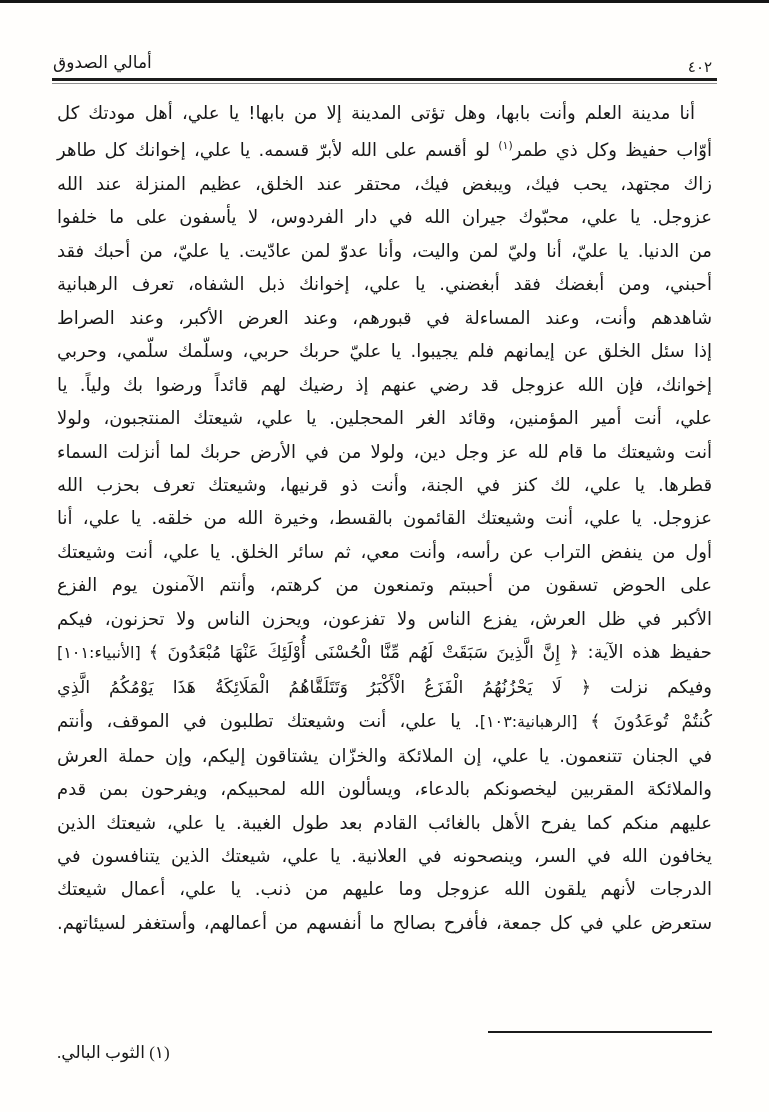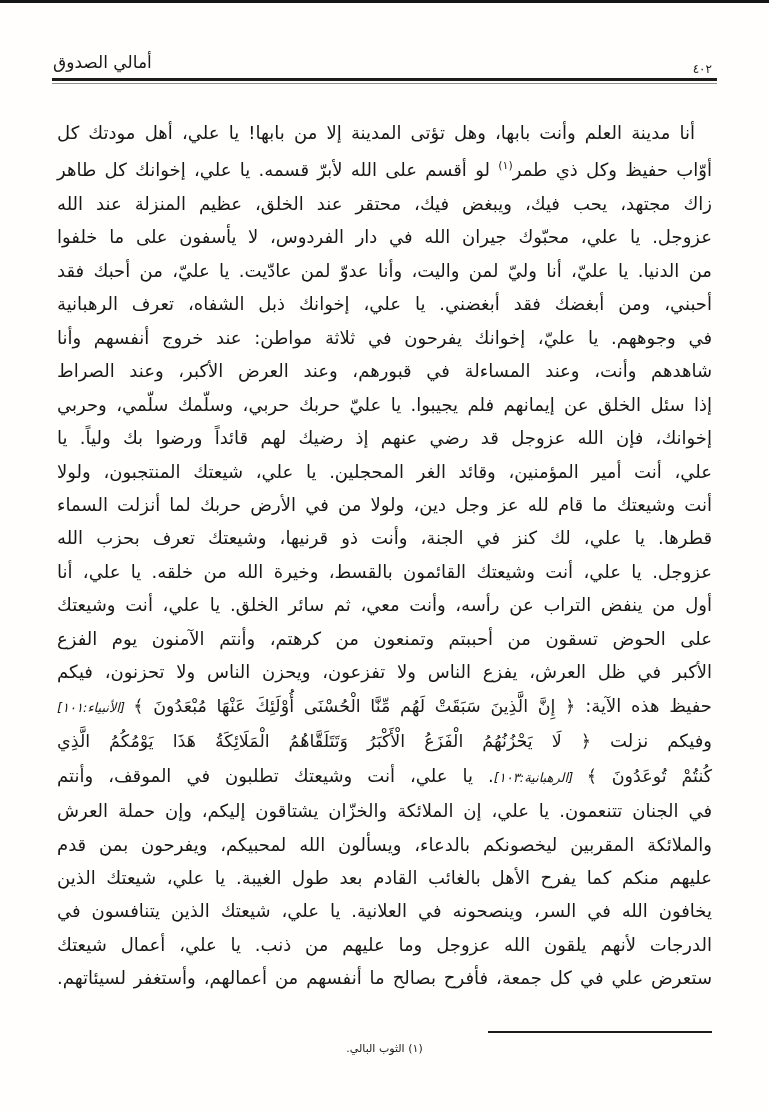--- a/index.html
+++ b/index.html
@@ -25,58 +25,58 @@
   .header {
     position: absolute;
     top: 44px; right: 57px; left: 53px;
     height: 32px;
     display: flex;
     flex-direction: row;        
     justify-content: space-between;
     align-items: flex-end;
     direction: rtl;
   }
-  .page-number { font-size: 12px; letter-spacing: 1px; padding-bottom: 0px; }
+  .page-number { font-size: 15px; letter-spacing: 1px; padding-bottom: 0px; }
   .book-title  { font-size: 17px; padding-bottom: 4px; }
   .header-rule { position: absolute; top: 78px; left: 52px; width: 665px; }
   .header-rule .thick { height: 3px; background: #1b1b1b; }
   .header-rule .thin  { height: 1px; background: #8f8f8f; margin-top: 2px; }
   
   .body-text {
     position: absolute;
-    top: 116px; right: 57px;
+    top: 96px; right: 57px;
     width: 655px;
     direction: rtl;
   }
   .line {
     font-size: 18px;
     line-height: 33.45px;
     text-align: justify;
     text-align-last: justify;
     -moz-text-align-last: justify;
     word-spacing: 1px;
   }
   .line.indent { padding-right: 17px; }
   .seg-normal { }
   .seg-quran  { font-weight: normal; font-size: 17.5px; }
-  .seg-ref    { font-size: 13px; font-style: italic; }
+  .seg-ref    { font-size: 16px; }
   .seg-fn     { font-size: 11px; vertical-align: 7px; }
   
   .footnote-area {
     position: absolute;
     top: 1031px; right: 57px;
     width: 655px;
     direction: rtl;
   }
   .footnote-rule {
     width: 224px; height: 2px;
     background: #1b1b1b;
     margin-bottom: 9px;   
   }
-  .footnote-line { font-size: 11px; text-align: center; }
+  .footnote-line { font-size: 17px; text-align: left; font-family: Liberation Serif, serif; }
 </style>
 </head>
 <body>
 
 <div class="page">
 
   <div class="top-rule"></div>
 
   <header class="header">
     <div class="page-number">٤٠٢</div>
@@ -88,21 +88,20 @@
     <div class="thin"></div>
   </div>
 
   <main class="body-text" id="body-lines">
       <div class="line indent"><span class="seg-normal">أنا مدينة العلم وأنت بابها، وهل تؤتى المدينة إلا من بابها! يا علي، أهل مودتك كل</span></div>
       <div class="line"><span class="seg-normal">أوّاب حفيظ وكل ذي طمر</span><span class="seg-fn">(١)</span><span class="seg-normal"> لو أقسم على الله لأبرّ قسمه. يا علي، إخوانك كل طاهر</span></div>
       <div class="line"><span class="seg-normal">زاك مجتهد، يحب فيك، ويبغض فيك، محتقر عند الخلق، عظيم المنزلة عند الله</span></div>
       <div class="line"><span class="seg-normal">عزوجل. يا علي، محبّوك جيران الله في دار الفردوس، لا يأسفون على ما خلفوا</span></div>
       <div class="line"><span class="seg-normal">من الدنيا. يا عليّ، أنا وليّ لمن واليت، وأنا عدوّ لمن عادّيت. يا عليّ، من أحبك فقد</span></div>
       <div class="line"><span class="seg-normal">أحبني، ومن أبغضك فقد أبغضني. يا علي، إخوانك ذبل الشفاه، تعرف الرهبانية</span></div>
-      <div class="line"><span class="seg-normal">في وجوههم. يا عليّ، إخوانك يفرحون في ثلاثة مواطن: عند خروج أنفسهم وأنا</span></div>
       <div class="line"><span class="seg-normal">شاهدهم وأنت، وعند المساءلة في قبورهم، وعند العرض الأكبر، وعند الصراط</span></div>
       <div class="line"><span class="seg-normal">إذا سئل الخلق عن إيمانهم فلم يجيبوا. يا عليّ حربك حربي، وسلّمك سلّمي، وحربي</span></div>
       <div class="line"><span class="seg-normal">إخوانك، فإن الله عزوجل قد رضي عنهم إذ رضيك لهم قائداً ورضوا بك ولياً. يا</span></div>
       <div class="line"><span class="seg-normal">علي، أنت أمير المؤمنين، وقائد الغر المحجلين. يا علي، شيعتك المنتجبون، ولولا</span></div>
       <div class="line"><span class="seg-normal">أنت وشيعتك ما قام لله عز وجل دين، ولولا من في الأرض حربك لما أنزلت السماء</span></div>
       <div class="line"><span class="seg-normal">قطرها. يا علي، لك كنز في الجنة، وأنت ذو قرنيها، وشيعتك تعرف بحزب الله</span></div>
       <div class="line"><span class="seg-normal">عزوجل. يا علي، أنت وشيعتك القائمون بالقسط، وخيرة الله من خلقه. يا علي، أنا</span></div>
       <div class="line"><span class="seg-normal">أول من ينفض التراب عن رأسه، وأنت معي، ثم سائر الخلق. يا علي، أنت وشيعتك</span></div>
       <div class="line"><span class="seg-normal">على الحوض تسقون من أحببتم وتمنعون من كرهتم، وأنتم الآمنون يوم الفزع</span></div>
       <div class="line"><span class="seg-normal">الأكبر في ظل العرش، يفزع الناس ولا تفزعون، ويحزن الناس ولا تحزنون، فيكم</span></div>

